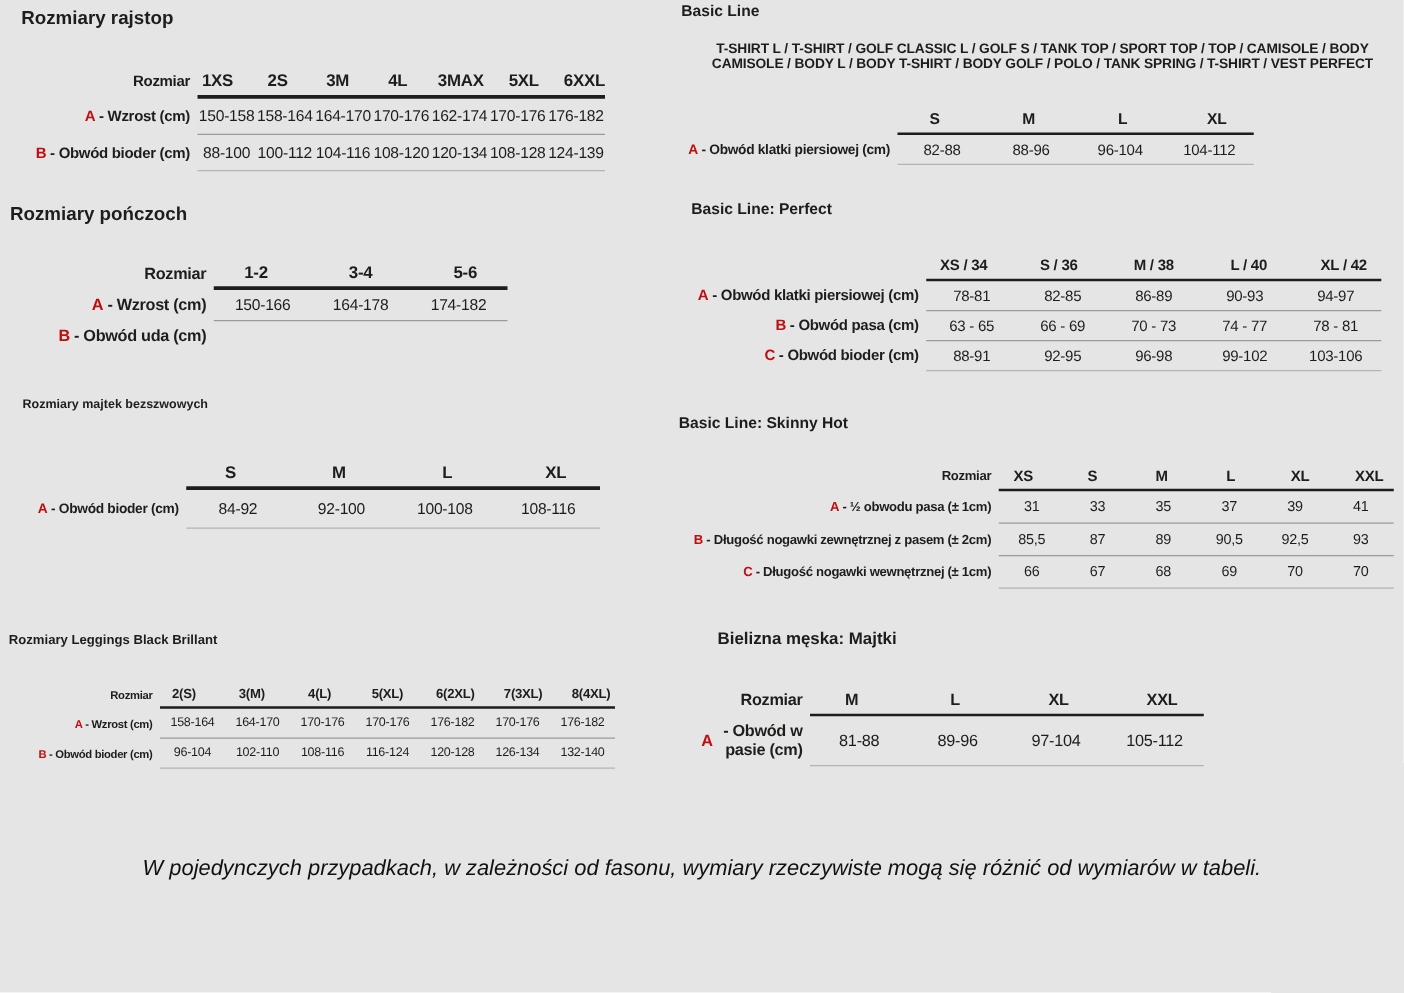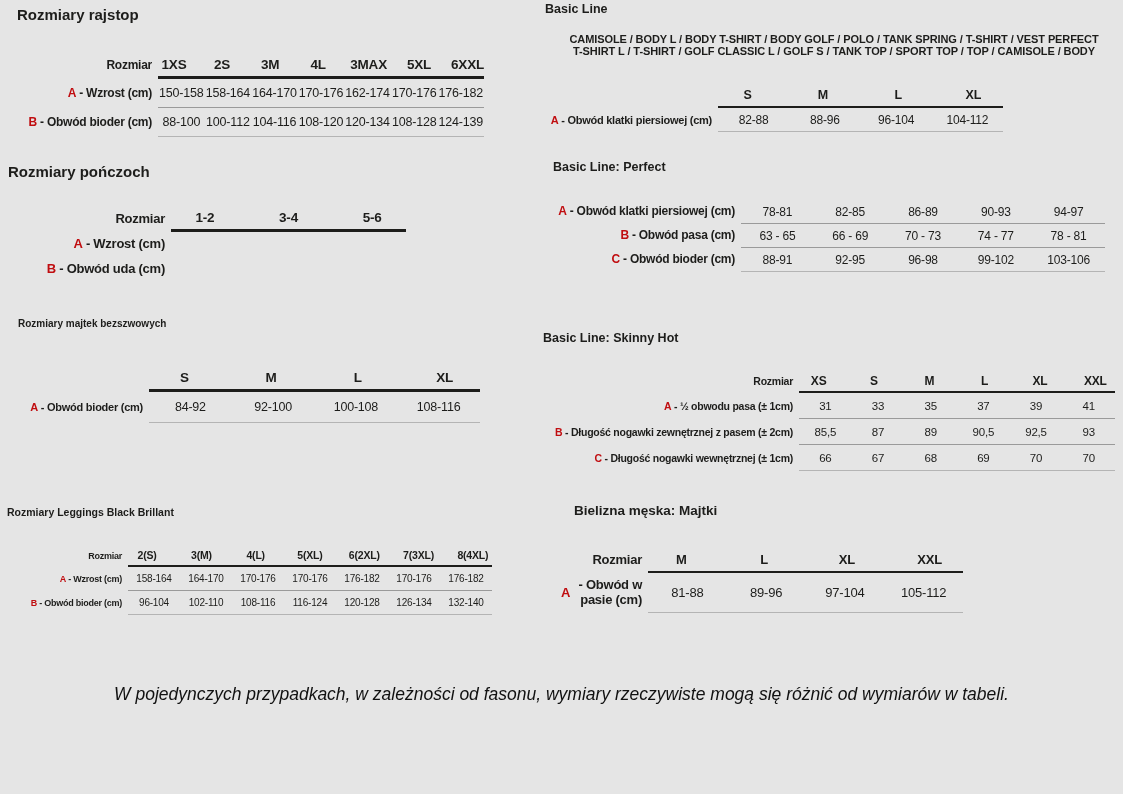--- a/index.html
+++ b/index.html
@@ -111,20 +111,25 @@
       <div class="trow thead">
         <div class="tlabel">Rozmiar</div>
         <div class="tcells">
           <div class="tcell">1-2</div>
           <div class="tcell">3-4</div>
           <div class="tcell">5-6</div>
         </div>
       </div>
       <div class="trow tdata">
         <div class="tlabel"><span class="rk">A</span>&nbsp;- Wzrost (cm)</div>
+        <div class="tcells">
+          <div class="tcell">150-166</div>
+          <div class="tcell">164-178</div>
+          <div class="tcell">174-182</div>
+        </div>
       </div>
       <div class="trow tdata">
         <div class="tlabel"><span class="rk">B</span>&nbsp;- Obwód uda (cm)</div>
       </div>
     </div>
 
   <h2 class="sec-title" id="h-majtki">Rozmiary majtek bezszwowych</h2>
   <div class="tbl" id="t-majtki">
       <div class="trow thead">
         <div class="tlabel"></div>
@@ -181,22 +186,22 @@
           <div class="tcell">116-124</div>
           <div class="tcell">120-128</div>
           <div class="tcell">126-134</div>
           <div class="tcell">132-140</div>
         </div>
       </div>
     </div>
 
   <h2 class="sec-title" id="h-basic">Basic Line</h2>
   <div id="basic-products">
+    <div>T-SHIRT L / T-SHIRT / GOLF CLASSIC L / GOLF S / TANK TOP / SPORT TOP / TOP / CAMISOLE / BODY</div>
     <div>CAMISOLE / BODY L / BODY T-SHIRT / BODY GOLF / POLO / TANK SPRING / T-SHIRT / VEST PERFECT</div>
-    <div>T-SHIRT L / T-SHIRT / GOLF CLASSIC L / GOLF S / TANK TOP / SPORT TOP / TOP / CAMISOLE / BODY</div>
   </div>
   <div class="tbl" id="t-basic">
       <div class="trow thead">
         <div class="tlabel"></div>
         <div class="tcells">
           <div class="tcell">S</div>
           <div class="tcell">M</div>
           <div class="tcell">L</div>
           <div class="tcell">XL</div>
         </div>
@@ -207,20 +212,30 @@
           <div class="tcell">82-88</div>
           <div class="tcell">88-96</div>
           <div class="tcell">96-104</div>
           <div class="tcell">104-112</div>
         </div>
       </div>
     </div>
 
   <h2 class="sec-title" id="h-perfect">Basic Line: Perfect</h2>
   <div class="tbl" id="t-perfect">
+      <div class="trow thead">
+        <div class="tlabel"></div>
+        <div class="tcells">
+          <div class="tcell">XS / 34</div>
+          <div class="tcell">S / 36</div>
+          <div class="tcell">M / 38</div>
+          <div class="tcell">L / 40</div>
+          <div class="tcell">XL / 42</div>
+        </div>
+      </div>
       <div class="trow tdata">
         <div class="tlabel"><span class="rk">A</span>&nbsp;- Obwód klatki piersiowej (cm)</div>
         <div class="tcells">
           <div class="tcell">78-81</div>
           <div class="tcell">82-85</div>
           <div class="tcell">86-89</div>
           <div class="tcell">90-93</div>
           <div class="tcell">94-97</div>
         </div>
       </div>

